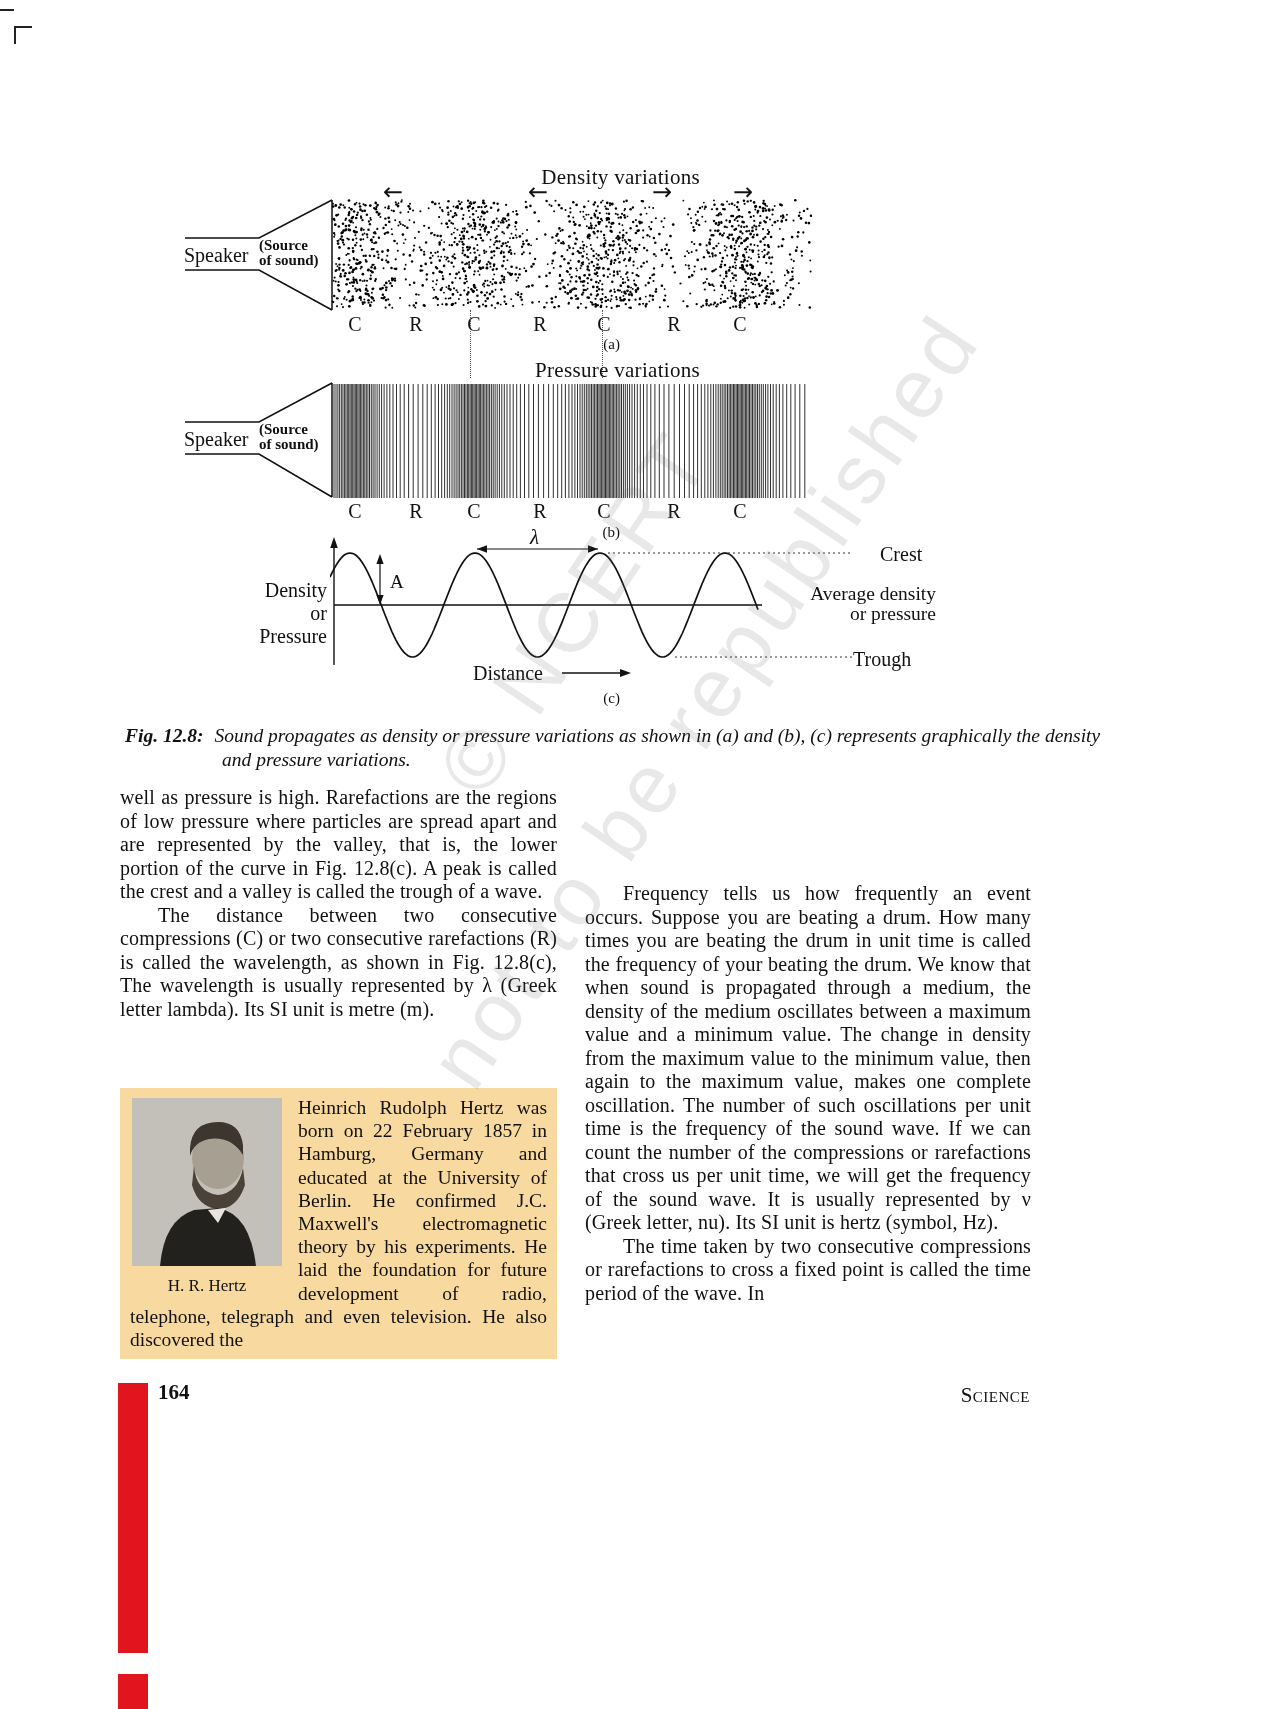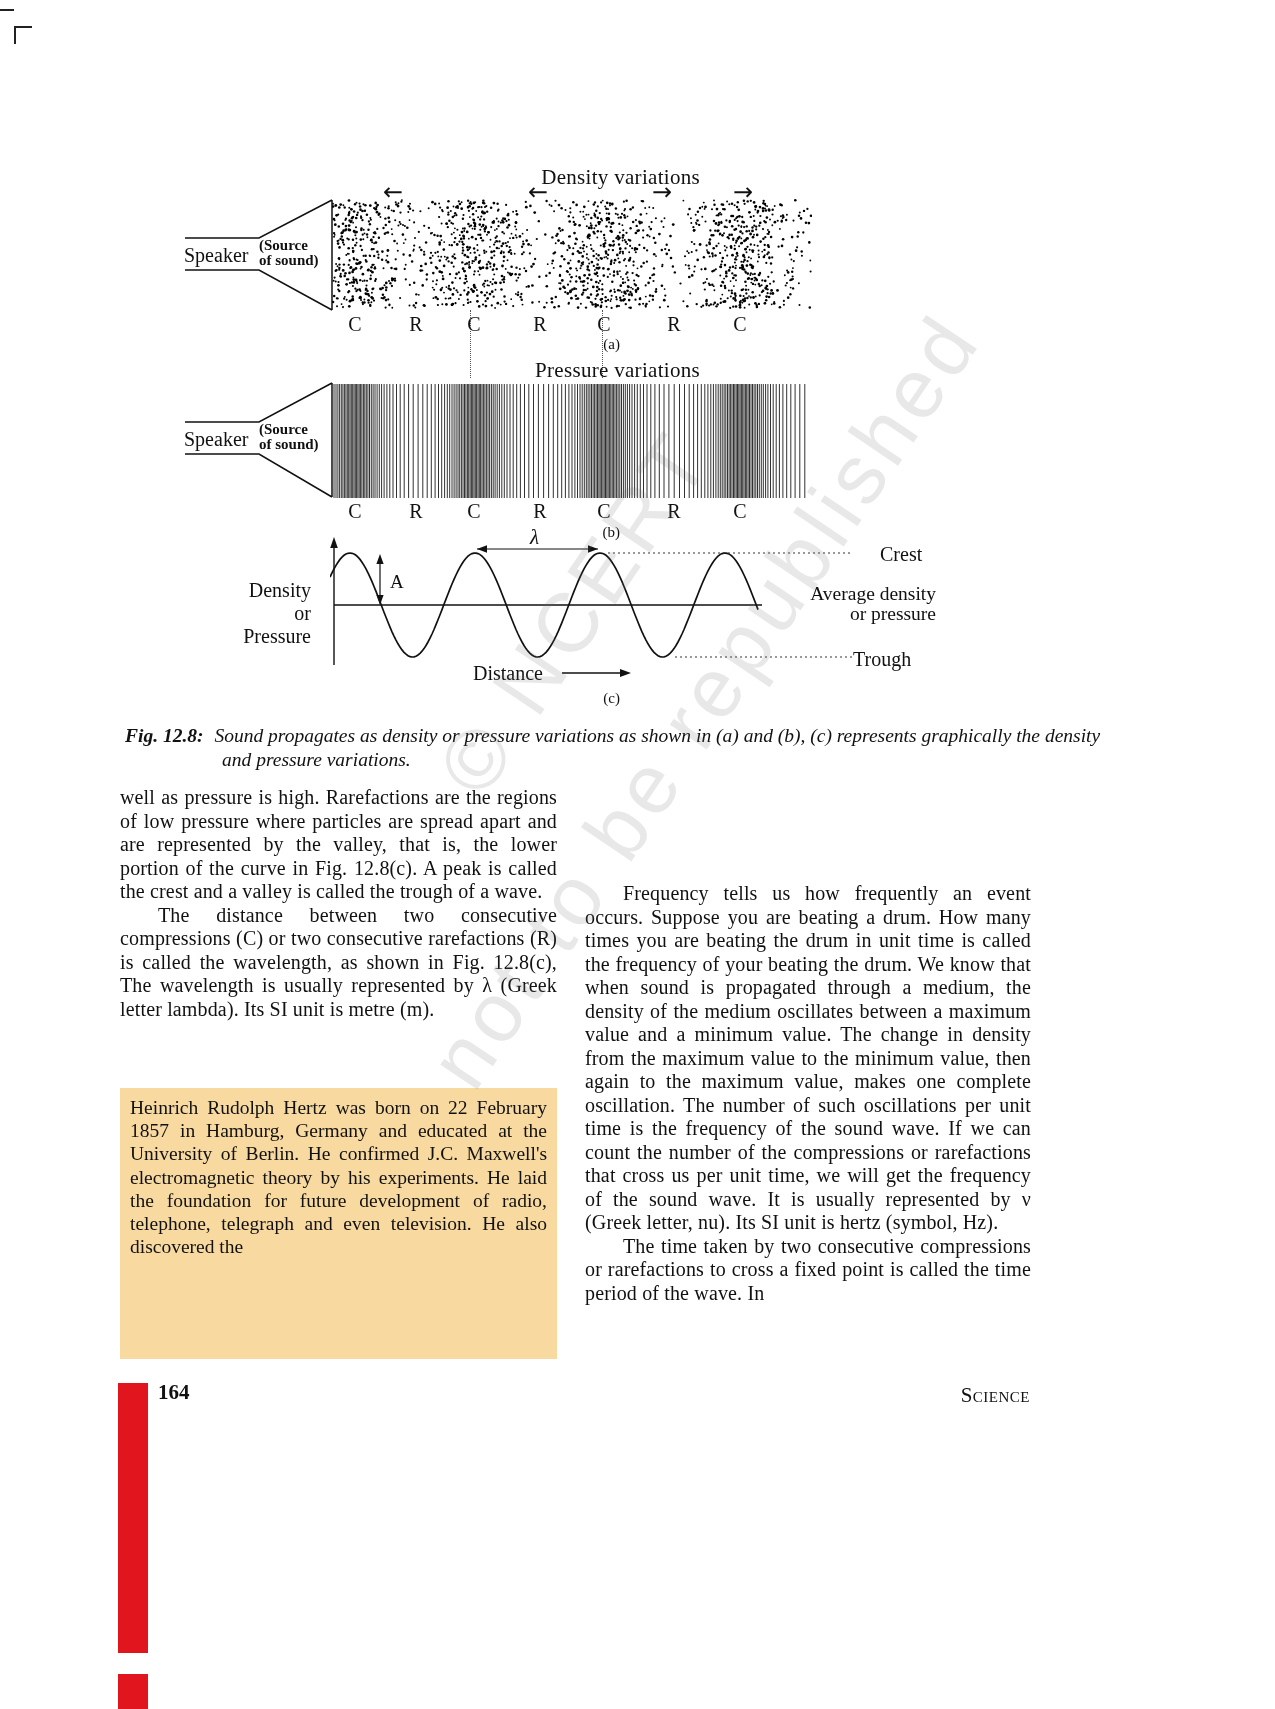--- a/index.html
+++ b/index.html
@@ -2158,39 +2158,51 @@
   </svg>
 
   <div class="lab" style="left:530px;top:525px;font-size:21px;font-style:italic;">λ</div>
   <div class="lab" style="left:390px;top:571px;font-size:19px;">A</div>
   <div class="lab" style="left:852px;top:543px;font-size:20px;margin-left:28px;">Crest</div>
   <div class="lab ctr" style="left:768px;top:584px;width:168px;font-size:19.5px;line-height:19.5px;white-space:normal;">
     <div>Average density</div>
     <div>or pressure</div>
   </div>
   <div class="lab" style="left:853px;top:648px;font-size:20px;">Trough</div>
-  <div class="lab ctr" style="left:216px;top:579px;width:95px;font-size:20px;line-height:23px;white-space:normal;">
+  <div class="lab ctr" style="left:232px;top:579px;width:95px;font-size:20px;line-height:23px;white-space:normal;">
     <div>Density</div>
     <div>or</div>
     <div>Pressure</div>
   </div>
   <div class="lab" style="left:473px;top:662px;font-size:20px;">Distance</div>
   <div class="lab sublabel ctr" style="left:520px;top:690px;width:100px;">(c)</div>
 
   <div class="caption">
     <span class="cap-label">Fig. 12.8:</span>
     <span>Sound propagates as density or pressure variations as shown in (a) and (b), (c) represents graphically the density and pressure variations.</span>
   </div>
 
   <div class="col" style="left:120px;top:786px;width:437px;">
     <p class="noind">well as pressure is high. Rarefactions are the regions of low pressure where particles are spread apart and are represented by the valley, that is, the lower portion of the curve in Fig. 12.8(c). A peak is called the crest and a valley is called the trough of a wave.</p>
     <p class="ind">The distance between two consecutive compressions (C) or two consecutive rarefactions (R) is called the wavelength, as shown in Fig. 12.8(c), The wavelength is usually represented by λ (Greek letter lambda). Its SI unit is metre (m).</p>
   </div>
 
   <div class="hbox hl">
+    <div class="photo-wrap">
+      <svg width="150" height="168" viewBox="0 0 150 168">
+        <rect width="150" height="168" fill="#c9c6c0"></rect>
+        <rect width="150" height="168" fill="#b8b4ac" opacity="0.35"></rect>
+        <ellipse cx="86" cy="60" rx="26" ry="31" fill="#a79f92"></ellipse>
+        <path d="M58,50 Q60,24 86,24 Q108,24 111,47 L111,57 Q99,38 77,41 Q62,44 58,58 Z" fill="#3c362e"></path>
+        <path d="M62,68 Q64,94 86,97 Q106,95 111,70 L113,87 Q105,111 86,111 Q66,109 60,87 Z" fill="#4a4238"></path>
+        <path d="M28,168 Q32,122 62,112 L86,110 Q118,116 124,168 Z" fill="#23211e"></path>
+        <path d="M76,112 L86,125 L94,110 Z" fill="#e8e5df"></path>
+      </svg>
+      <div class="photo-cap">H. R. Hertz</div>
+    </div>
     <span>Heinrich Rudolph Hertz was born on 22 February 1857 in Hamburg, Germany and educated at the University of Berlin. He confirmed J.C. Maxwell's electromagnetic theory by his experiments. He laid the foundation for future development of radio, telephone, telegraph and even television. He also discovered the</span>
   </div>
 
 
   <div class="col" style="left:585px;top:882px;width:446px;">
     <p class="ind">Frequency tells us how frequently an event occurs. Suppose you are beating a drum. How many times you are beating the drum in unit time is called the frequency of your beating the drum. We know that when sound is propagated through a medium, the density of the medium oscillates between a maximum value and a minimum value. The change in density from the maximum value to the minimum value, then again to the maximum value, makes one complete oscillation. The number of such oscillations per unit time is the frequency of the sound wave. If we can count the number of the compressions or rarefactions that cross us per unit time, we will get the frequency of the sound wave. It is usually represented by ν (Greek letter, nu). Its SI unit is hertz (symbol, Hz).</p>
     <p class="ind">The time taken by two consecutive compressions or rarefactions to cross a fixed point is called the time period of the wave. In</p>
   </div>
 
   <div class="redbar" style="top:1383px;height:270px;"></div>

